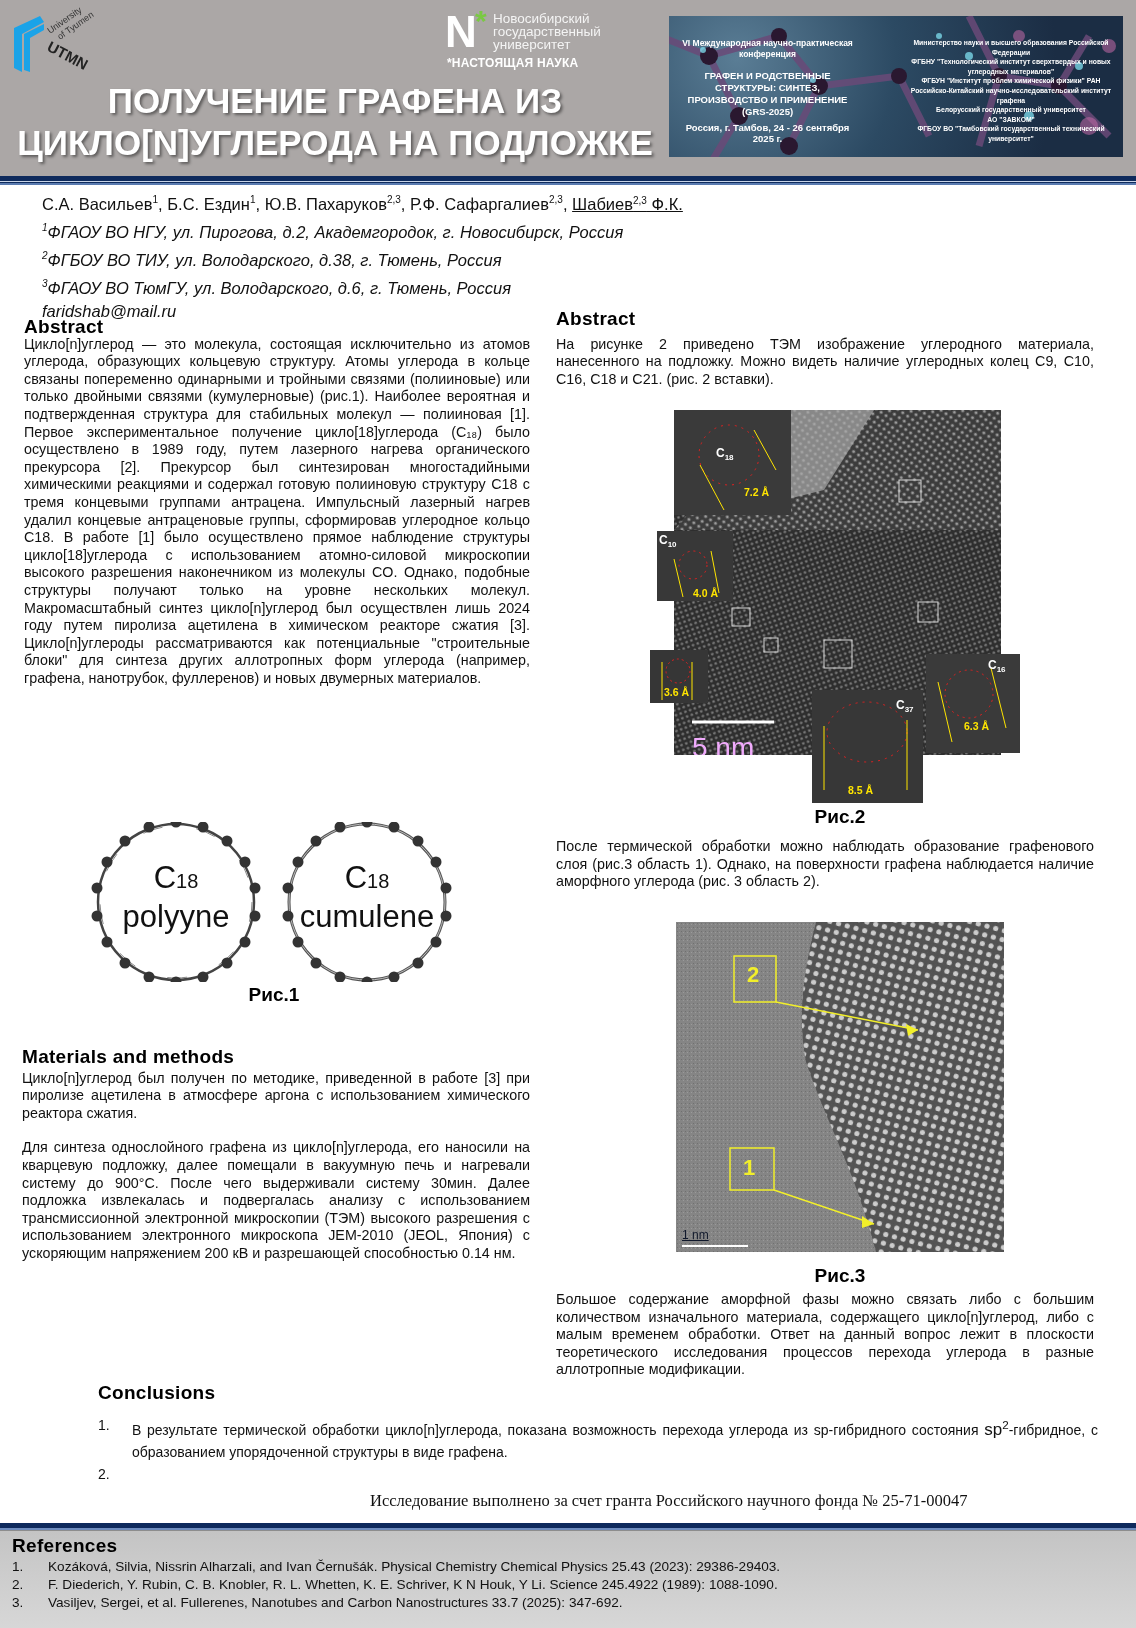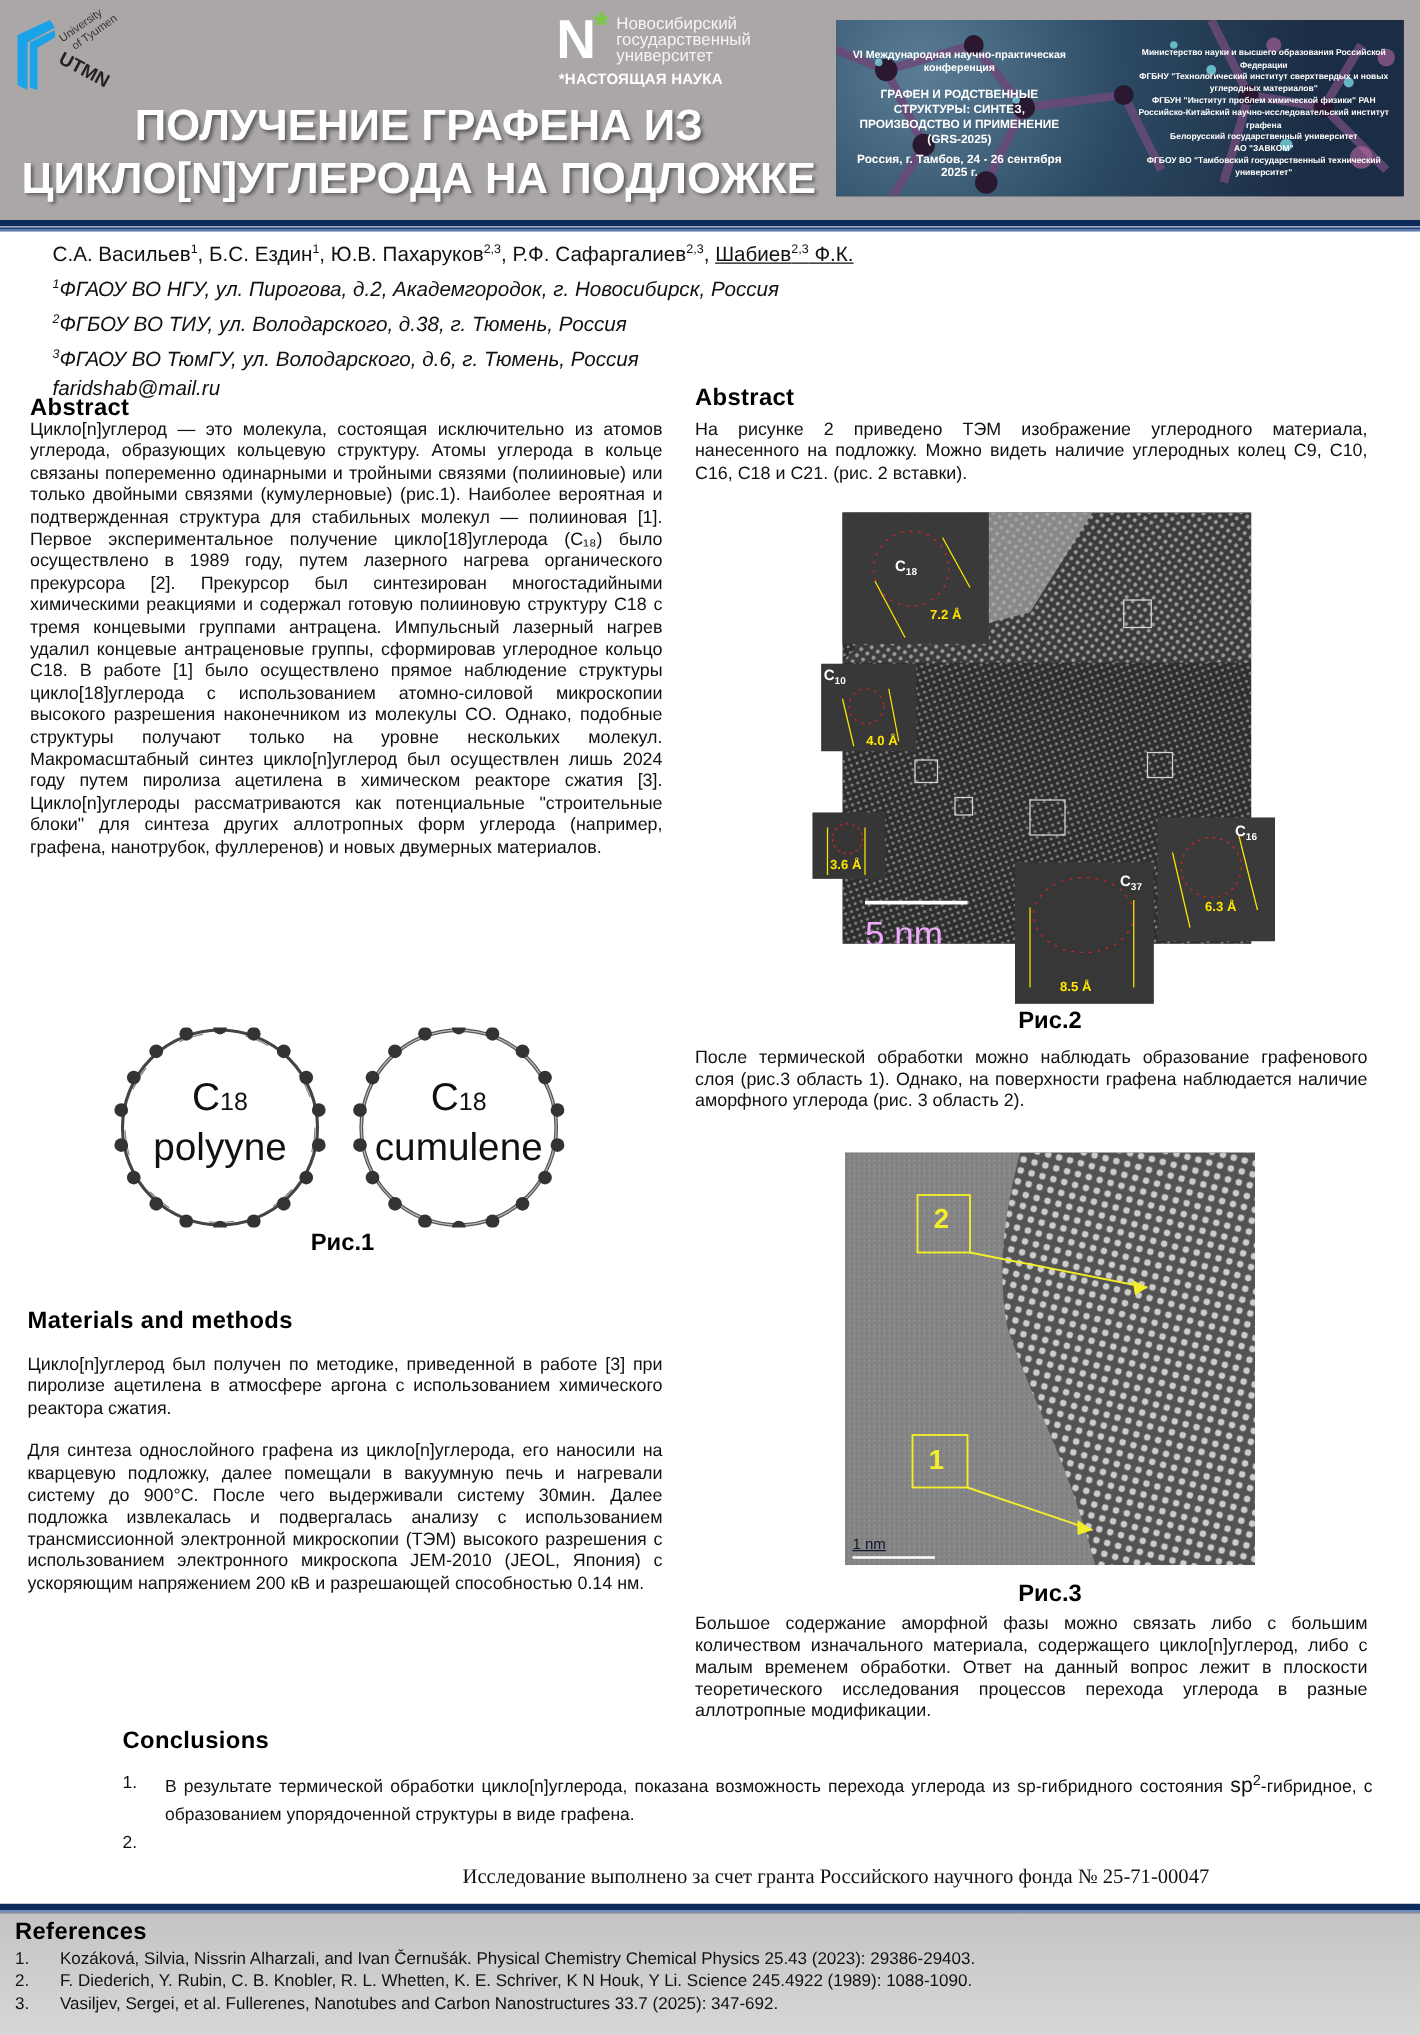--- a/index.html
+++ b/index.html
@@ -212,21 +212,21 @@
   </div>
   <div class="ring-label" style="left:203px; top:38px; width:160px;">
     <div><span>C</span><sub>18</sub></div>
     <div>cumulene</div>
   </div>
   <div class="fig-caption" style="left:150px; top:162px; width:80px;">Рис.1</div>
 </div>
 
 <div class="col methods">
   <h2>Materials and methods</h2>
-  <p style="margin-top:18px">Цикло[n]углерод был получен по методике, приведенной в работе [3] при пиролизе ацетилена в атмосфере аргона с использованием химического реактора сжатия.</p>
+  <p style="margin-top:4px">Цикло[n]углерод был получен по методике, приведенной в работе [3] при пиролизе ацетилена в атмосфере аргона с использованием химического реактора сжатия.</p>
   <p style="margin-top:17px">Для синтеза однослойного графена из цикло[n]углерода, его наносили на кварцевую подложку, далее помещали в вакуумную печь и нагревали систему до 900°C. После чего выдерживали систему 30мин. Далее подложка извлекалась и подвергалась анализу с использованием трансмиссионной электронной микроскопии (ТЭМ) высокого разрешения с использованием электронного микроскопа JEM-2010 (JEOL, Япония) с ускоряющим напряжением 200 кВ и разрешающей способностью 0.14 нм.</p>
 </div>
 
 <div class="col results">
   <h2>Abstract</h2>
   <p style="margin-top:8px">На рисунке 2 приведено ТЭМ изображение углеродного материала, нанесенного на подложку. Можно видеть наличие углеродных колец C9, C10, C16, C18 и C21. (рис. 2 вставки).</p>
 </div>
 
 <div class="tem2">
   <svg width="327" height="345">

